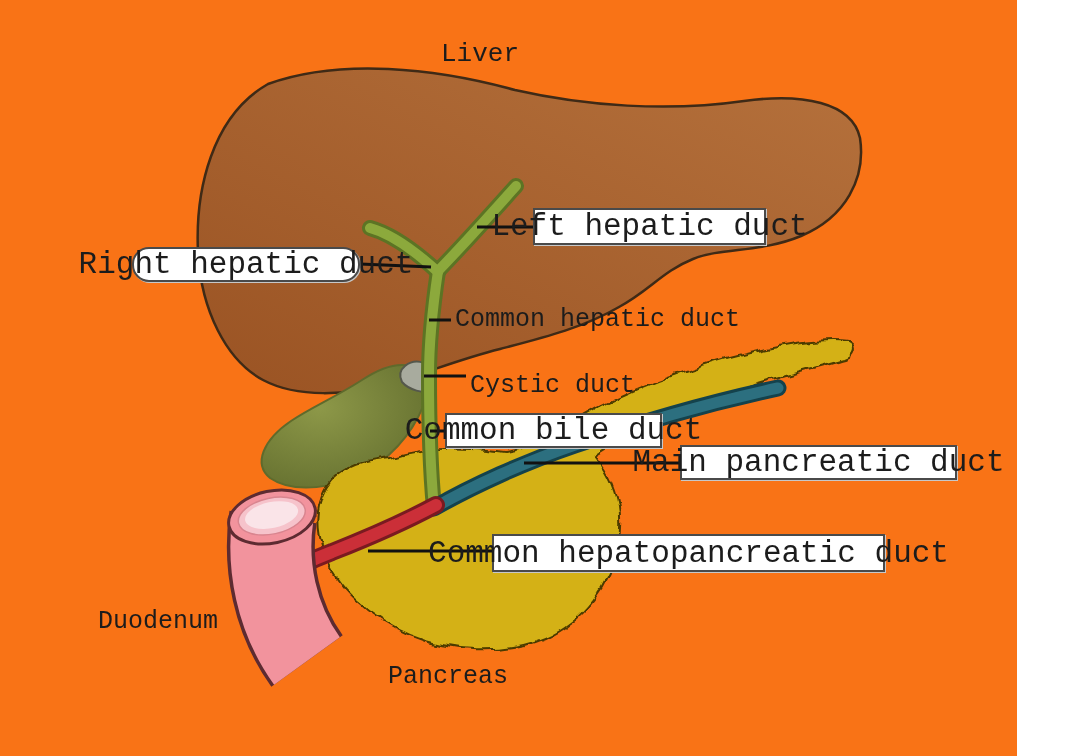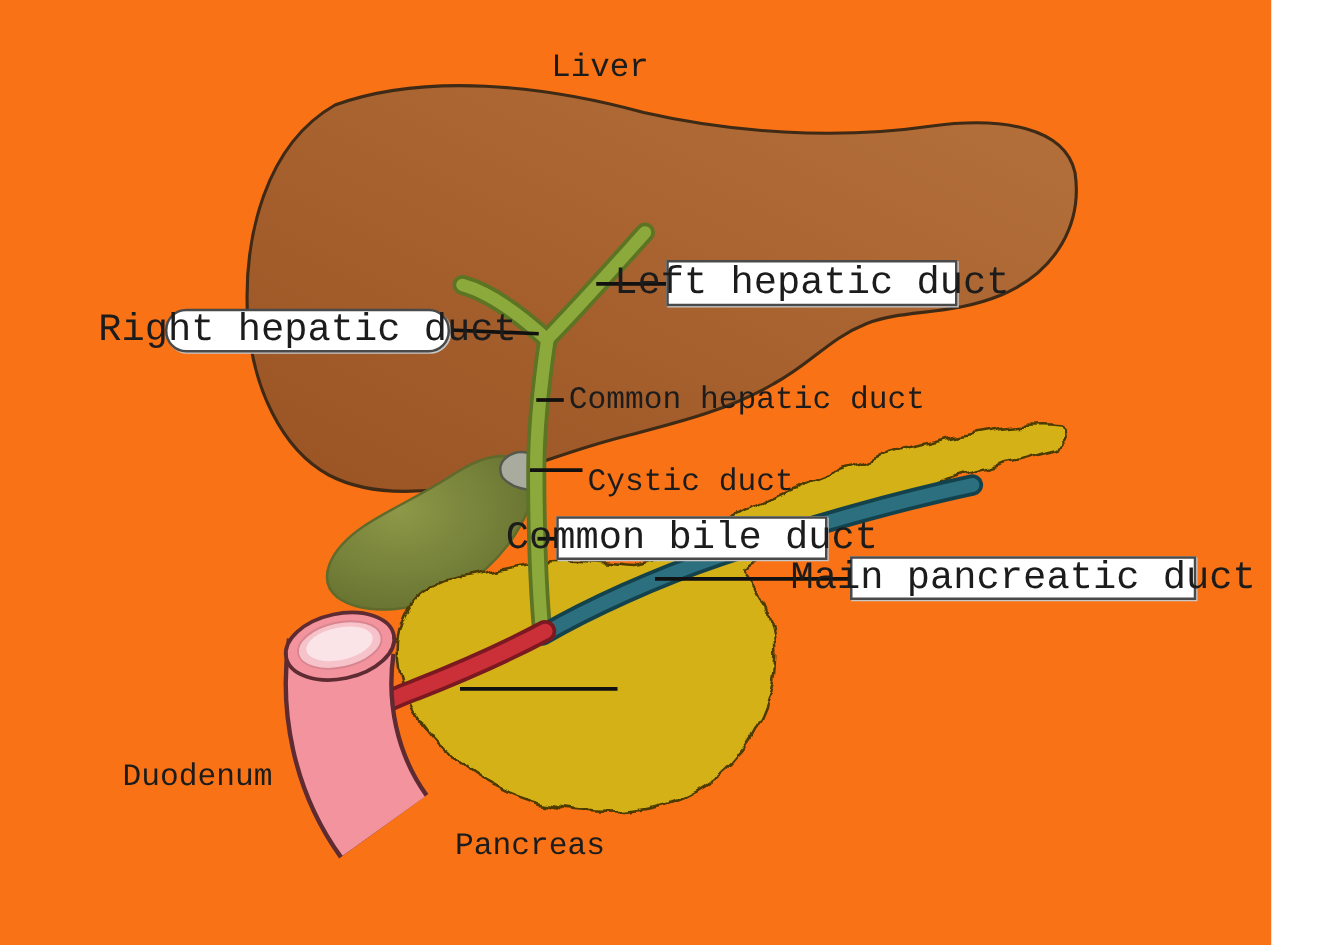--- a/index.html
+++ b/index.html
@@ -124,23 +124,24 @@
       <line class="leader" x1="429" y1="320" x2="451" y2="320"></line>
       <line class="leader" x1="424" y1="376" x2="466" y2="376"></line>
       <line class="leader" x1="430" y1="431" x2="446" y2="431"></line>
       <line class="leader" x1="524" y1="463" x2="680" y2="463"></line>
       <line class="leader" x1="368" y1="551" x2="494" y2="551"></line>
     </g>
   </svg>
 
   <div class="lbl big" style="left:441px;top:40px;">Liver</div>
   <div class="lbl" style="left:98px;top:608px;">Duodenum</div>
-  <div class="lbl" style="left:364px;top:663px;">Pancreas</div>
+  <div class="lbl" style="left:388px;top:663px;">Pancreas</div>
 
   <div class="lbl" style="left:455px;top:306px;">Common hepatic duct</div>
   <div class="lbl" style="left:470px;top:362px;margin-top:10px;">Cystic duct</div>
 
   <div class="lblbox" style="left:533px;top:208px;width:233px;height:37px;">Left hepatic duct</div>
   <div class="lblbox" style="left:132px;top:247px;width:228px;height:35px;border-radius:17px;">Right hepatic duct</div>
   <div class="lblbox" style="left:445px;top:413px;width:217px;height:35px;">Common bile duct</div>
   <div class="lblbox" style="left:680px;top:445px;width:277px;height:35px;">Main pancreatic duct</div>
+  <div class="lblbox" style="left:492px;top:534px;width:393px;height:38px;">Common hepatopancreatic duct</div>
 
 </div>
 
 </body></html>

